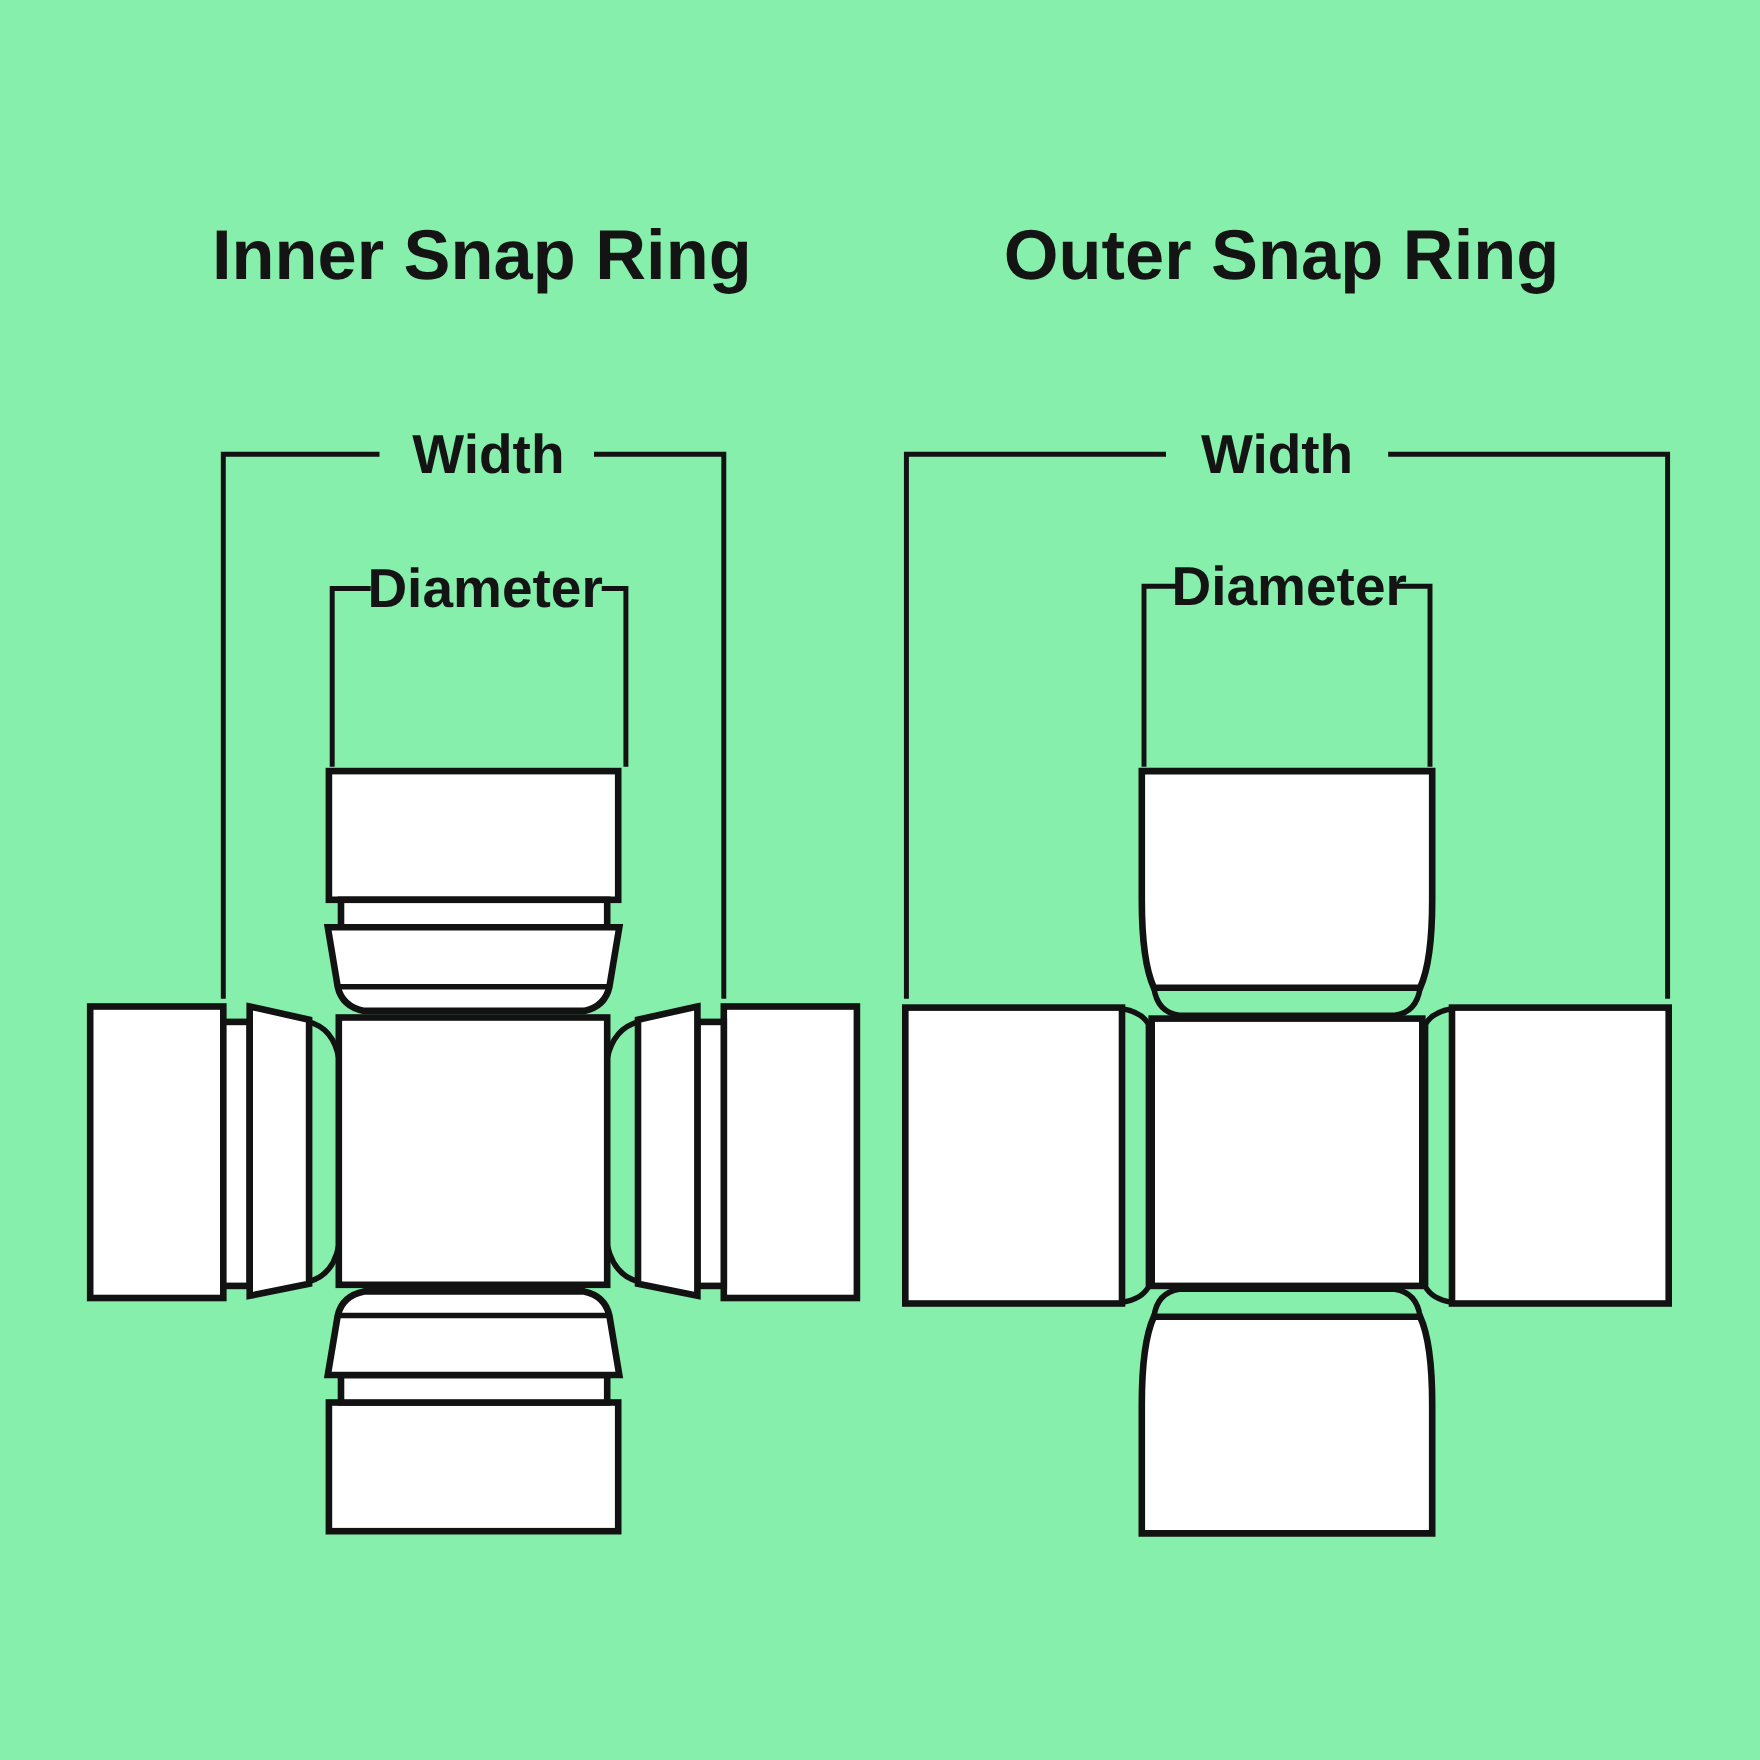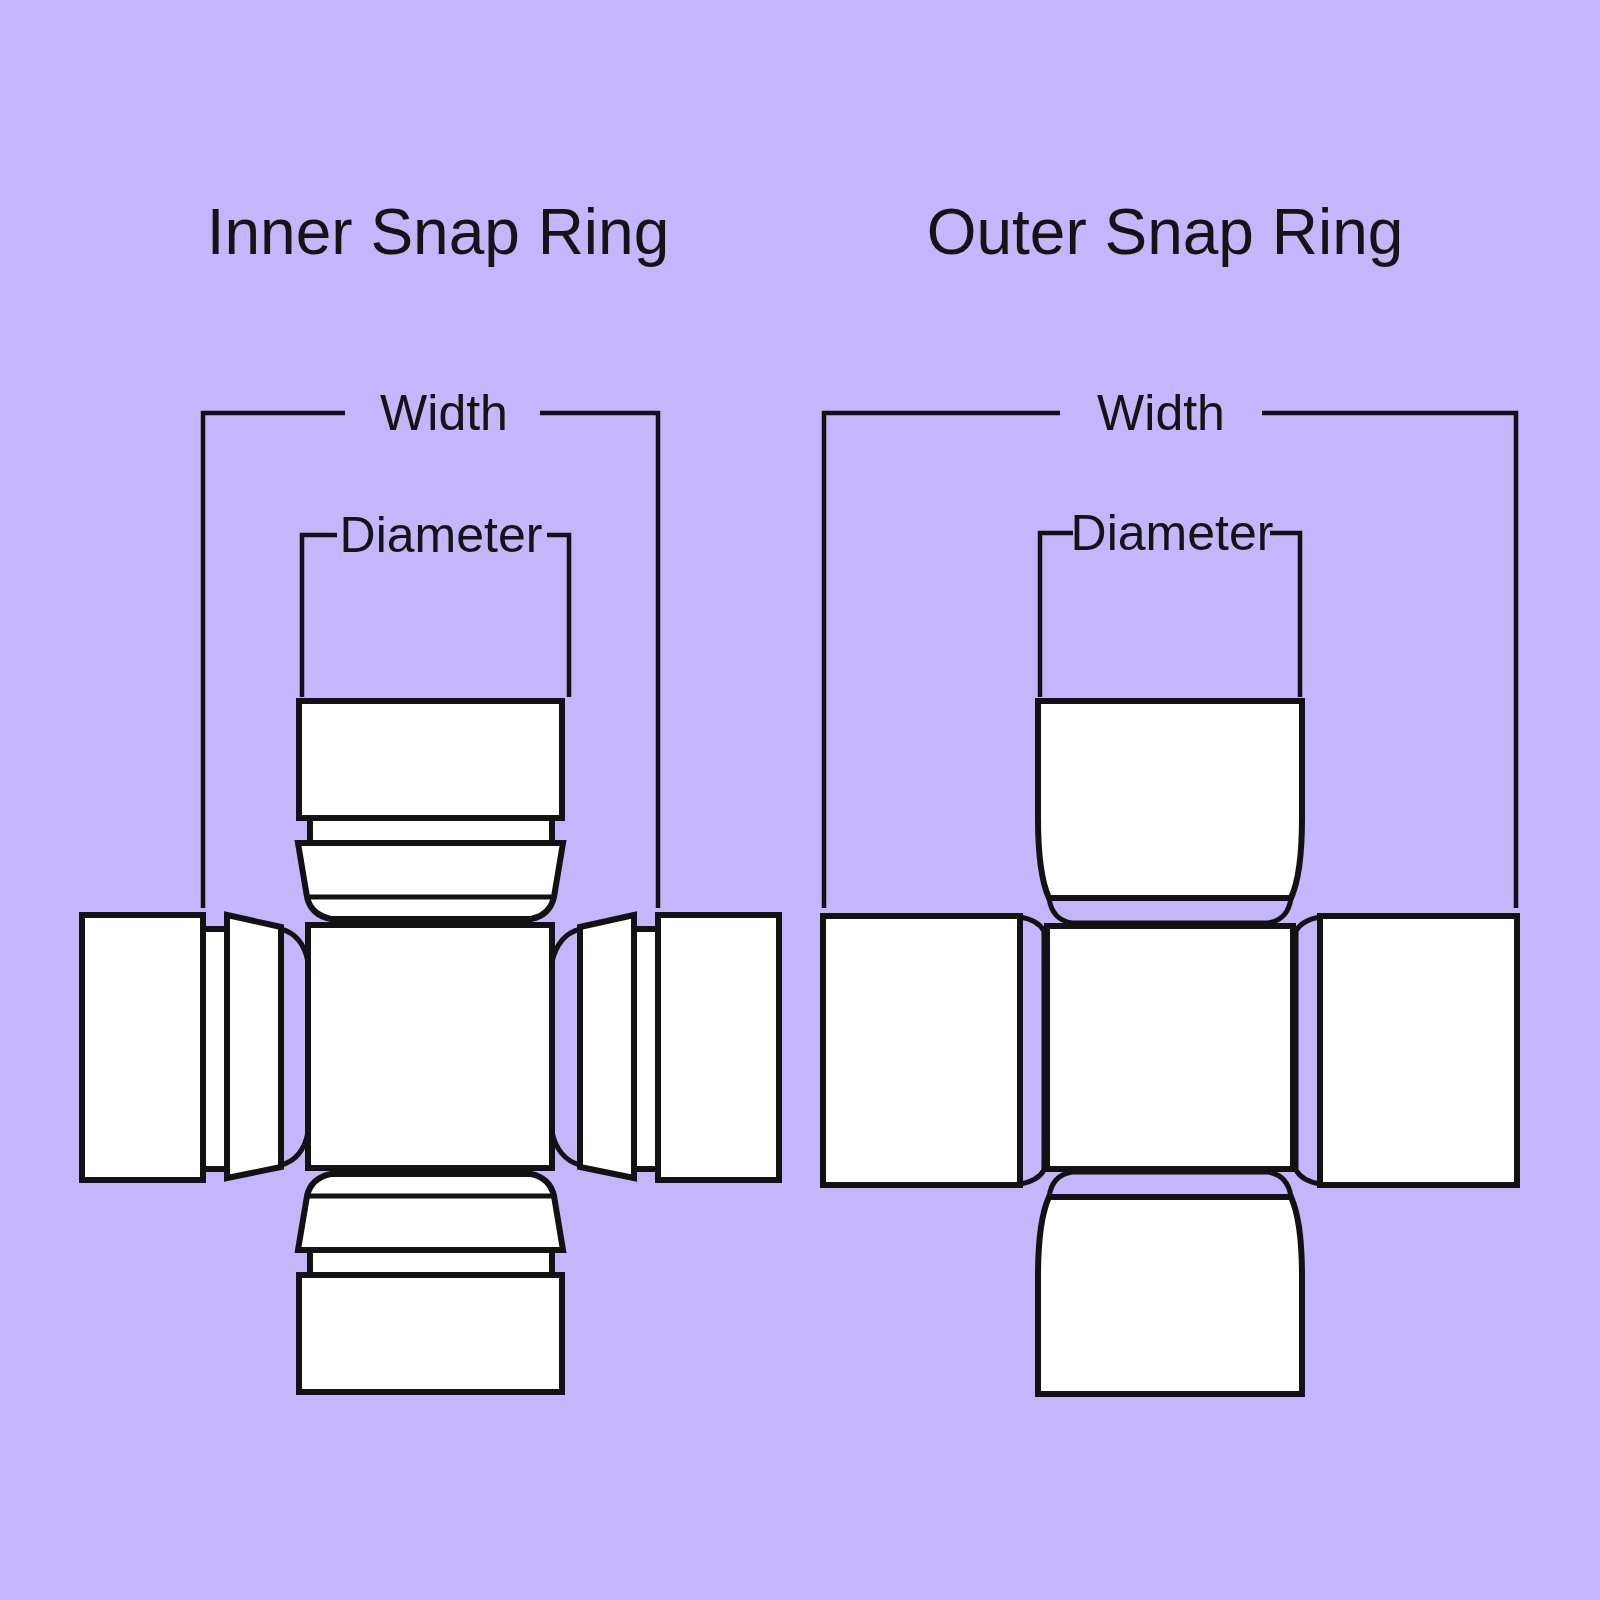--- a/index.html
+++ b/index.html
@@ -1,18 +1,18 @@
 <!DOCTYPE html>
 <html><head>
 <meta charset="utf-8">
 <style>
   html, body { margin: 0; padding: 0; background: #ffffff; }
   .stage {
     width: 1600px; height: 1600px; position: relative;
-    background: #c4b5fd; overflow: hidden;
+    background: #86efac; overflow: hidden; font-weight: bold;
   }
   svg { display: block; }
   .shape { fill: #ffffff; stroke: #121212; stroke-width: 6; stroke-linejoin: miter; }
   .detail { fill: none; stroke: #121212; stroke-width: 5; stroke-linecap: butt; }
   .bracket { fill: none; stroke: #121212; stroke-width: 4.5; stroke-linecap: butt; stroke-linejoin: miter; }
   text {
     fill: #141414;
     font-family: "Liberation Sans", "DejaVu Sans", sans-serif;
   }
   .title-text { font-size: 64px; }

